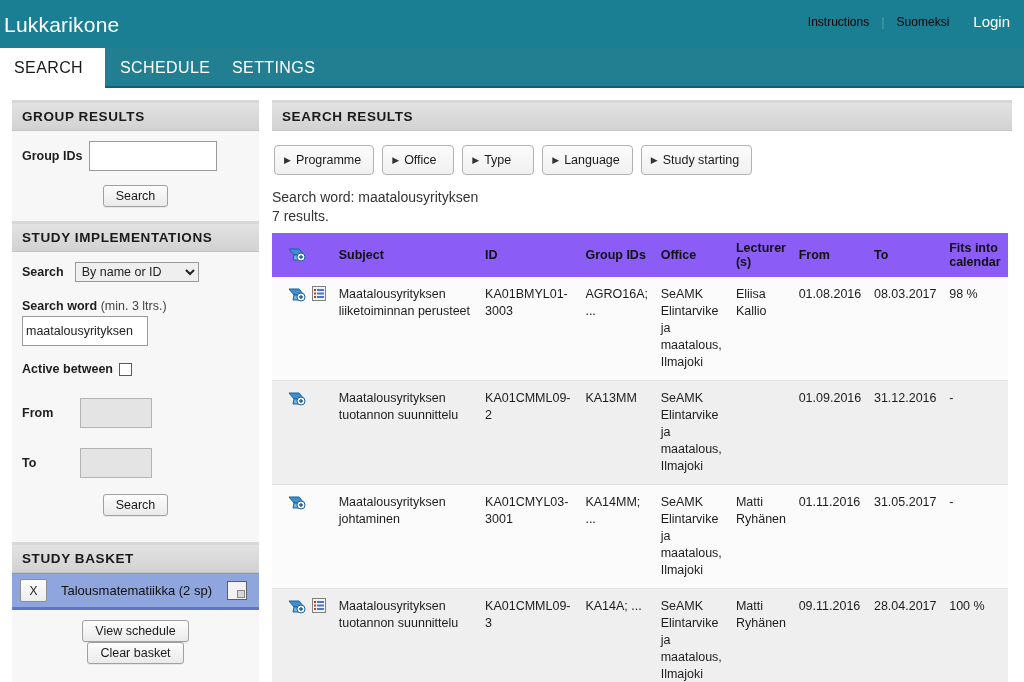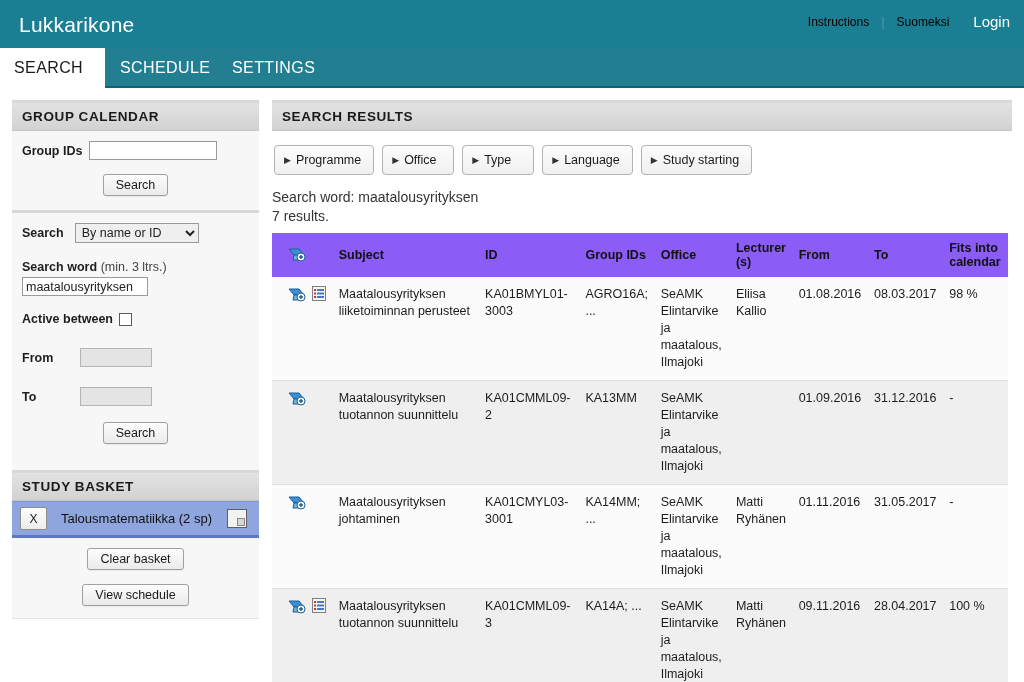--- a/index.html
+++ b/index.html
@@ -12,21 +12,21 @@
     color: #222;
     overflow: hidden;
   }
 
   
   .topbar {
     position: absolute; left: 0; top: 0; width: 1024px; height: 48px;
     background: #1a7f93;
   }
   .brand {
-    position: absolute; left: 19px; top: 13px;
+    position: absolute; left: 4px; top: 13px;
     font-size: 21px; color: #ffffff; letter-spacing: .2px;
     font-family: "Liberation Sans", sans-serif;
   }
   .toplinks {
     position: absolute; right: 6px; top: 14px;
     display: flex; align-items: center; gap: 0px;
   }
   .toplink {
     color: #000000; font-size: 12px; text-decoration: none;
     padding: 0 12px; cursor: pointer; line-height: 16px;
@@ -78,21 +78,21 @@
     font-weight: bold; font-size: 13.5px; letter-spacing: .6px;
     color: #1a1a1a;
     border-bottom: 1px solid #c5c5c5;
   }
   .panel-body { background: #f7f7f7; padding: 10px 10px 12px 10px; }
   .panel-sep { height: 3px; background: #d8d8d8; }
 
   .row { display: flex; align-items: center; margin-bottom: 6px; }
   .lbl { font-weight: bold; font-size: 12.5px; color: #1d1d1d; }
   .txtinput {
-    border: 1px solid #9a9a9a; background: #ffffff; height: 19px;
+    border: 1px solid #9a9a9a; background: #ffffff; height: 30px;
     font-family: "Liberation Sans", sans-serif; font-size: 12.5px;
     padding: 0 3px; color: #222;
   }
   .txtinput.disabled { background: #e4e4e4; border: 1px solid #b4b4b4; }
   .btn {
     border: 1px solid #a0a0a0; border-radius: 3px;
     background: linear-gradient(#fdfdfd, #eaeaea);
     font-family: "Liberation Sans", sans-serif; font-size: 12.5px;
     color: #1a1a1a; padding: 3px 12px; cursor: pointer;
     box-shadow: 0 1px 0 rgba(0,0,0,.06);
@@ -199,32 +199,33 @@
 <div class="tabstrip">
   <div class="tab active">SEARCH</div>
   <div class="tab t2">SCHEDULE</div>
   <div class="tab t3">SETTINGS</div>
 </div>
 
 <div class="body">
 
   <div class="sidebar">
 
-    <div class="panel-head">GROUP CALENDAR</div>
+    <div class="panel-head">GROUP RESULTS</div>
     <div class="panel-body">
       <div class="row" style="margin-bottom:14px;">
         <span class="lbl">Group IDs</span>
         <input class="txtinput" style="width: 128px; margin-left: 7px;" value="">
       </div>
       <div class="center" style="margin-bottom:2px;">
         <button class="btn">Search</button>
       </div>
     </div>
     <div class="panel-sep"></div>
 
+    <div class="panel-head">STUDY IMPLEMENTATIONS</div>
     <div class="panel-body">
       <div class="row" style="margin-bottom:16px;">
         <span class="lbl">Search</span>
         <select class="sel" style="width:124px;margin-left:11px;">
           <option>By name or ID</option>
         </select>
       </div>
       <div style="margin-bottom:3px;">
         <span class="lbl">Search word</span>
         <span class="lbl hint">(min. 3 ltrs.)</span>
@@ -251,25 +252,25 @@
     <div class="panel-sep"></div>
 
     <div class="panel-head">STUDY BASKET</div>
     <div class="basket-item">
       <div class="basket-x">X</div>
       <div class="basket-name">Talousmatematiikka (2 sp)</div>
       <div class="basket-box"></div>
     </div>
     <div class="basket-underline"></div>
     <div class="basket-tail">
+      <div class="center">
+        <button class="btn">View schedule</button>
+      </div>
       <div class="center" style="margin-bottom:14px;">
         <button class="btn">Clear basket</button>
-      </div>
-      <div class="center">
-        <button class="btn">View schedule</button>
       </div>
     </div>
     <div class="panel-sep" style="height:1px;background:#e3e3e3;"></div>
   </div>
 
   <div class="results">
     <div class="panel-head">SEARCH RESULTS</div>
     <div class="results-body">
 
       <div class="filters">

